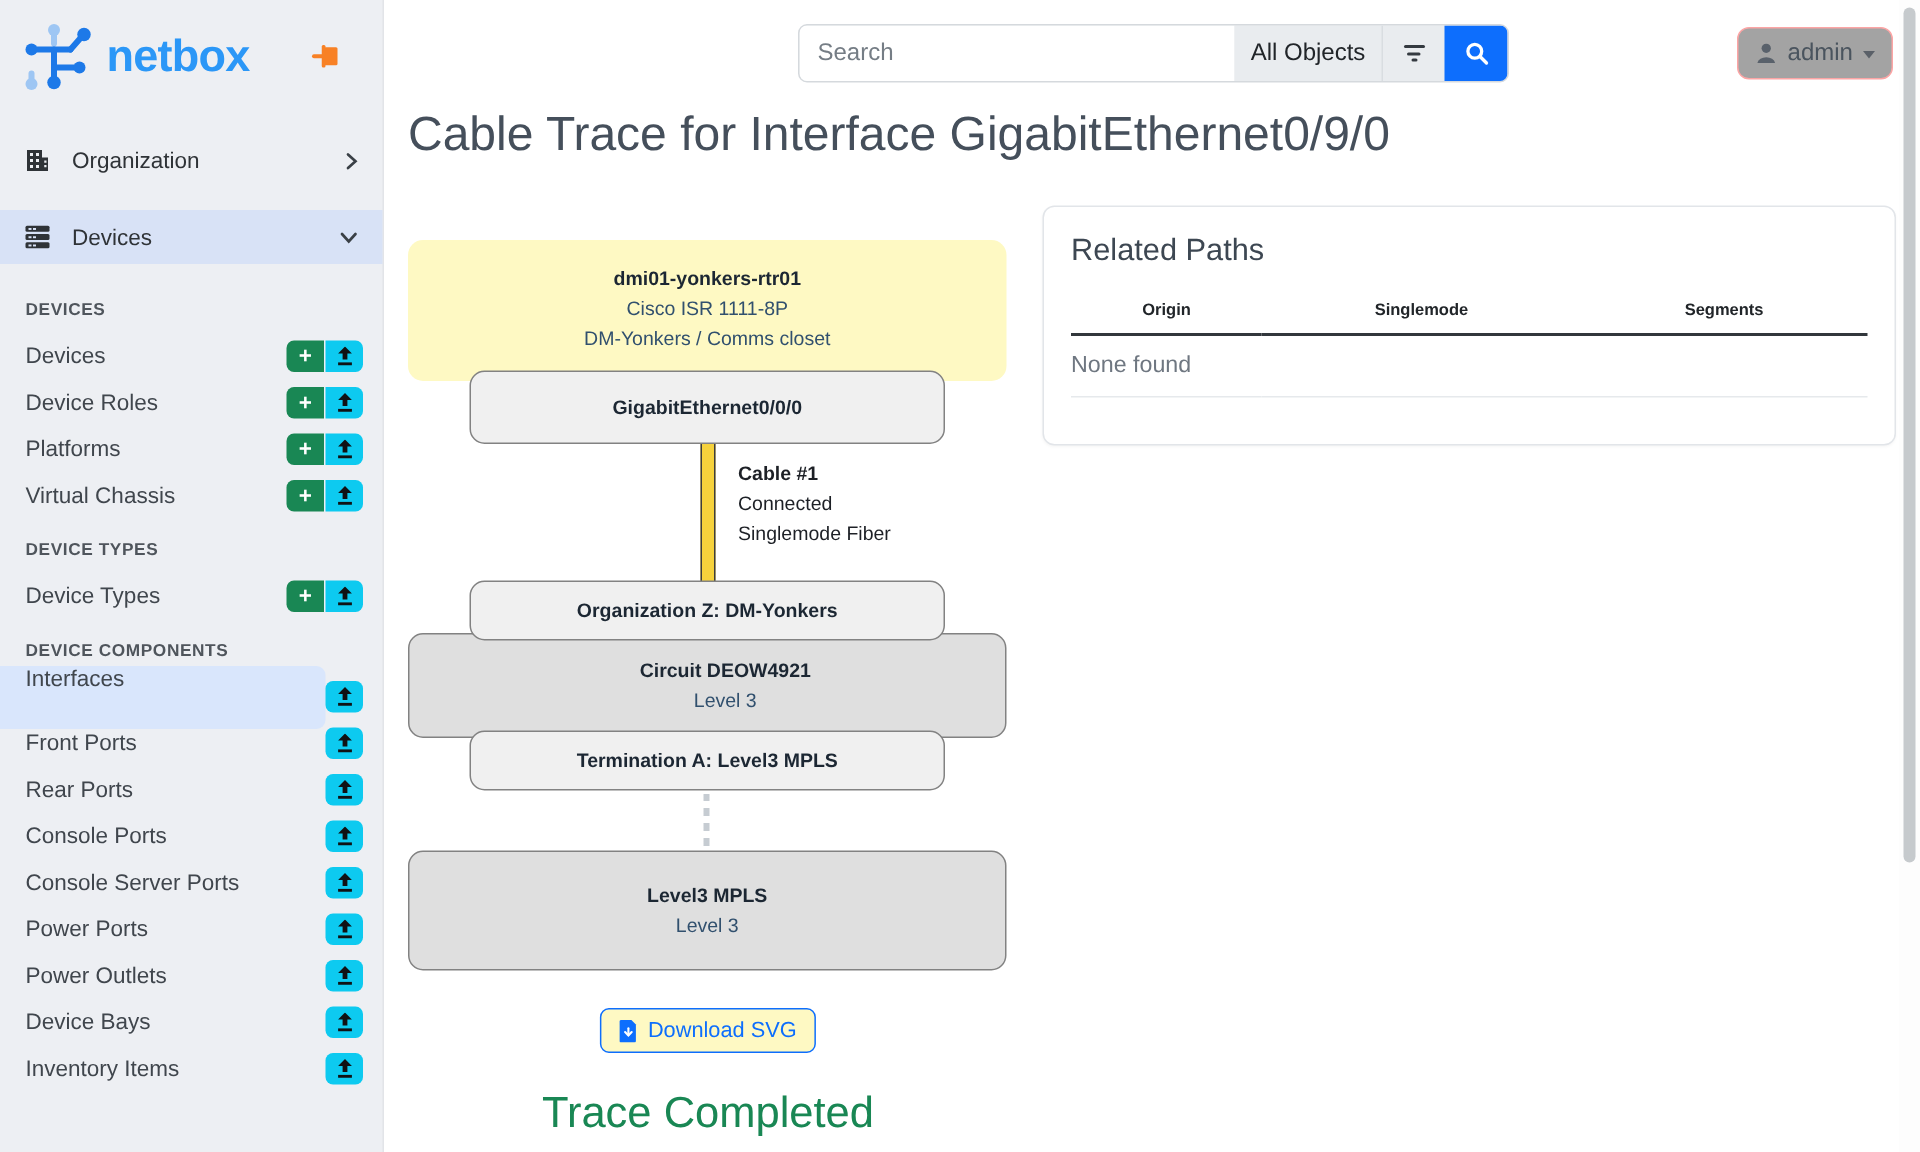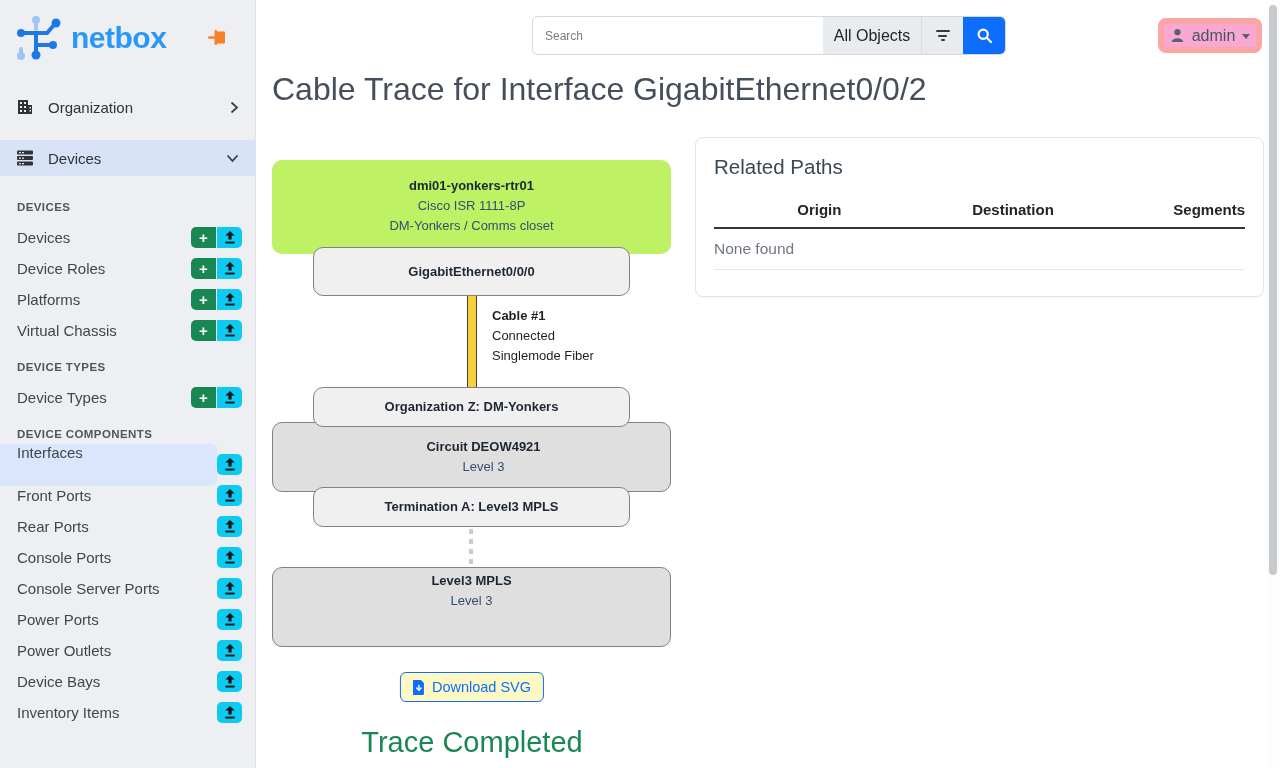--- a/index.html
+++ b/index.html
@@ -32,78 +32,78 @@
   .mini-btn.add { background:#198754; border-radius:5px 0 0 5px; }
   .mini-btn.add::before { content:"+"; color:#fff; font-size:15px; font-weight:700; line-height:1; }
   .mini-btn.import { background:#0dcaf0; border-radius:0 5px 5px 0; }
   .mini-btn.import.solo { border-radius:5px; }
 
   
   .main { position:absolute; left:256px; top:0; width:1024px; height:768px; background:#fff; }
 
   .search-group { position:absolute; left:276px; top:16px; height:39px; display:flex;
     border:1px solid #d5d9dd; border-radius:6px; overflow:hidden; background:#e9ecef; }
-  .search-input { width:290px; border:none; outline:none; padding:0 12px; font-size:12px;
+  .search-input { width:290px; border:none; outline:none; padding:0 12px; font-size:16px;
     font-family:"Liberation Sans", sans-serif; color:#212529; background:#fff; }
   .search-input::placeholder { color:#757d85; }
   .scope { width:98px; display:flex; align-items:center; justify-content:center;
     font-size:16px; color:#212529; background:#e9ecef; cursor:pointer; }
   .filter-btn { width:42px; display:flex; align-items:center; justify-content:center;
     background:#e9ecef; border:none; border-left:1px solid #d9dde1; cursor:pointer; }
   .funnel { display:flex; flex-direction:column; align-items:center; gap:2.5px; }
   .funnel i { display:block; height:2px; background:#343a40; border-radius:1px; }
   .funnel i:nth-child(1){ width:14px; } .funnel i:nth-child(2){ width:9px; } .funnel i:nth-child(3){ width:4px; }
   .submit-btn { width:42px; background:#0d6efd; border:none; display:flex;
     align-items:center; justify-content:center; cursor:pointer; }
 
   .user-btn { position:absolute; left:902px; top:18px; width:104px; height:35px;
-    border:6px solid #fca5a5; border-radius:8px; background:#f9a8d4; display:flex;
+    border:1px solid #fca5a5; border-radius:8px; background:#a3a3a3; display:flex;
     align-items:center; justify-content:center; gap:7px; font-size:16px; color:#4a545e; cursor:pointer; }
   .caret-down { width:0; height:0; border-left:4.5px solid transparent;
     border-right:4.5px solid transparent; border-top:5px solid #5a6068; margin-top:2px; }
 
   .page-title { position:absolute; left:16px; top:71px; font-size:32px; font-weight:400; color:#454f5b; }
 
   
   .trace { position:absolute; left:16px; top:160px; width:400px; height:620px; }
   .tbox { position:absolute; border-radius:10px; text-align:center; font-size:13px; line-height:20px; }
   .tbox .b { font-weight:700; color:#1c2733; }
   .tbox .s { color:#31506e; }
-  .green-box { left:0; top:0; width:399px; height:94px; background:#bef264; padding-top:16px; z-index:1; }
+  .green-box { left:0; top:0; width:399px; height:94px; background:#fef9c3; padding-top:16px; z-index:1; }
   .iface-box { left:41px; top:87px; width:317px; height:49px; background:#f0f0f0;
     border:1px solid #828282; display:flex; align-items:center; justify-content:center; z-index:3; }
   .cable-line { position:absolute; left:195px; top:128px; width:10px; height:100px;
     background:#f6d23c; border-left:1.5px solid #3d3d3d; border-right:1.5px solid #3d3d3d; z-index:0; }
   .cable-label { position:absolute; left:220px; top:146px; font-size:13px; line-height:20px;
     text-align:left; color:#1d2026; }
   .cable-label .b { font-weight:700; }
   .termz-box { left:41px; top:227px; width:317px; height:40px; background:#f0f0f0;
     border:1px solid #828282; display:flex; align-items:center; justify-content:center; z-index:3; }
   .circuit-box { left:0; top:262px; width:399px; height:70px; background:#dfdfdf;
     border:1px solid #828282; padding-top:14px; z-index:1;padding-left:24px; }
   .terma-box { left:41px; top:327px; width:317px; height:40px; background:#f0f0f0;
     border:1px solid #828282; display:flex; align-items:center; justify-content:center; z-index:3; }
   .dashed-line { position:absolute; left:197px; top:369px; width:4px; height:36px;
     background:repeating-linear-gradient(to bottom,#c6ccd2 0 5px,transparent 5px 10px); }
   .provider-box { left:0; top:407px; width:399px; height:80px; background:#dfdfdf;
-    border:1px solid #828282; padding-top:3px; }
+    border:1px solid #828282; padding-top:19px; }
   .dl-btn { position:absolute; left:50%; top:512px; transform:translateX(-50%);
     height:30px; padding:0 12px; display:flex; align-items:center; gap:7px;
     background:#fef9c3; border:1px solid #0d6efd; border-radius:6px; color:#0d6efd;
     font-size:14.5px; cursor:pointer; white-space:nowrap; }
   .trace-status { position:absolute; left:0; top:566px; width:100%; text-align:center;
     font-size:29px; color:#198754; }
 
   
   .card { position:absolute; left:439px; top:137px; width:569px; height:160px;
     background:#fff; border:1px solid #e2e5e9; border-radius:8px;
     box-shadow:0 1px 2px rgba(0,0,0,.04); padding:17px 18px; }
   .card h2 { font-size:20.5px; font-weight:400; color:#3d4752; margin-bottom:16px; }
   .paths-table { width:100%; border-collapse:collapse; }
-  .paths-table th { text-align:right; font-size:15px; color:#212529; padding:6px 0 9px;
+  .paths-table th { text-align:center; font-size:11px; color:#212529; padding:6px 0 9px;
     border-bottom:2px solid #32373c;margin-top:11px; }
   .paths-table th:nth-child(1){ width:24%; } .paths-table th:nth-child(2){ width:40%; }
   .paths-table td { font-size:15.5px; color:#6f7781; padding:11px 0; border-bottom:1px solid #e6e9ec; }
 
   
   .scrollbar { position:absolute; left:1266px; top:0; width:14px; height:768px; background:#fdfdfd; }
   .scroll-thumb { position:absolute; left:3px; top:5px; width:8px; height:570px;
     background:#c6cacd; border-radius:4px; }
 
   svg { display:block; }
@@ -399,21 +399,21 @@
     <span>
       <svg width="15" height="15" viewBox="0 0 15 15" fill="#59616b">
         <circle cx="7.5" cy="4.2" r="3.1"></circle>
         <path d="M1.6 14 a6 4.7 0 0 1 11.8 0 z"></path>
       </svg>
     </span>
     <span>admin</span>
     <span class="caret-down"></span>
   </button>
 
-  <h1 class="page-title">Cable Trace for Interface GigabitEthernet0/0/2</h1>
+  <h1 class="page-title">Cable Trace for Interface GigabitEthernet0/9/0</h1>
 
   <div class="trace">
     <div class="cable-line"></div>
 
     <div class="tbox green-box">
       <div class="b">dmi01-yonkers-rtr01</div>
       <div class="s">Cisco ISR 1111-8P</div>
       <div class="s">DM-Yonkers / Comms closet</div>
     </div>
 
@@ -462,21 +462,21 @@
 
     <div class="trace-status">Trace Completed</div>
   </div>
 
   <div class="card">
     <h2>Related Paths</h2>
     <table class="paths-table">
       <thead>
         <tr>
           <th>Origin</th>
-          <th>Destination</th>
+          <th>Singlemode</th>
           <th>Segments</th>
         </tr>
       </thead>
       <tbody>
         <tr>
           <td colspan="3">None found</td>
         </tr>
       </tbody>
     </table>
   </div>

